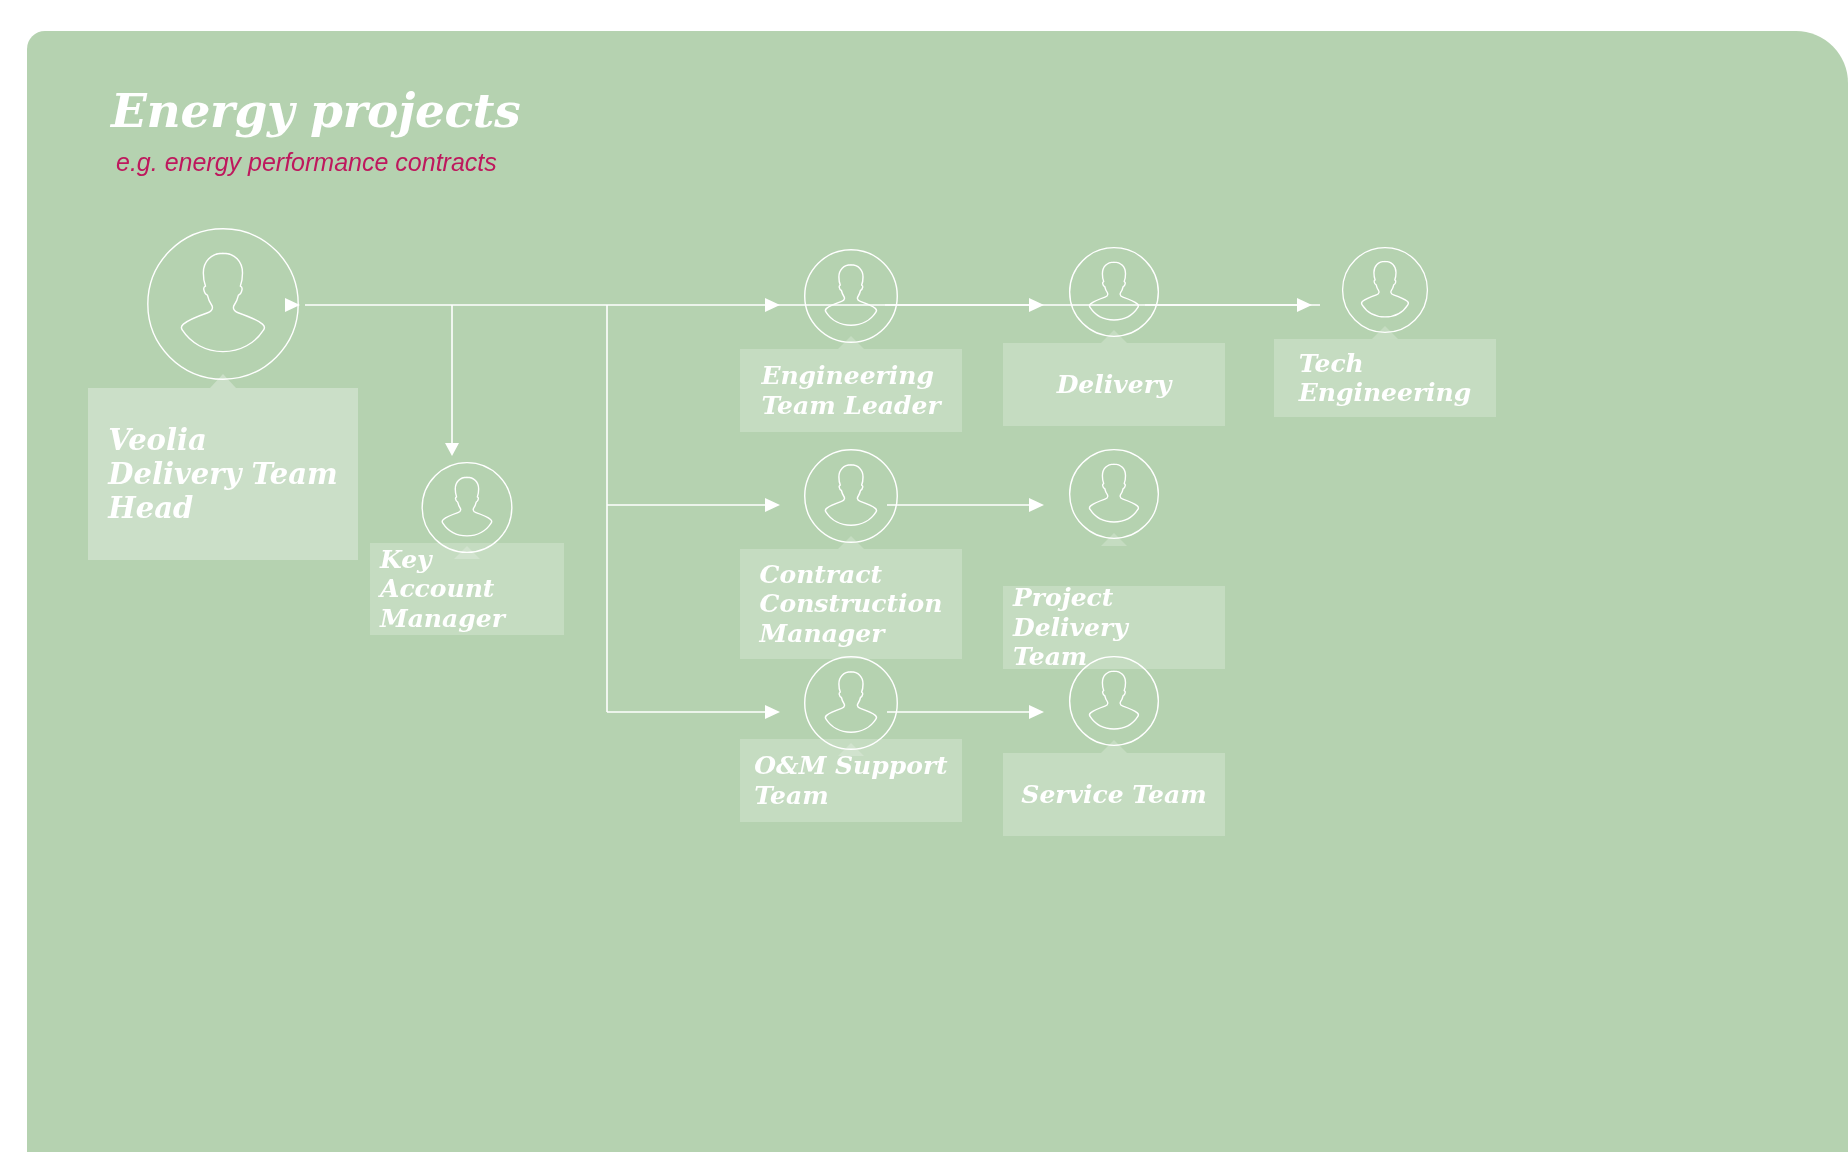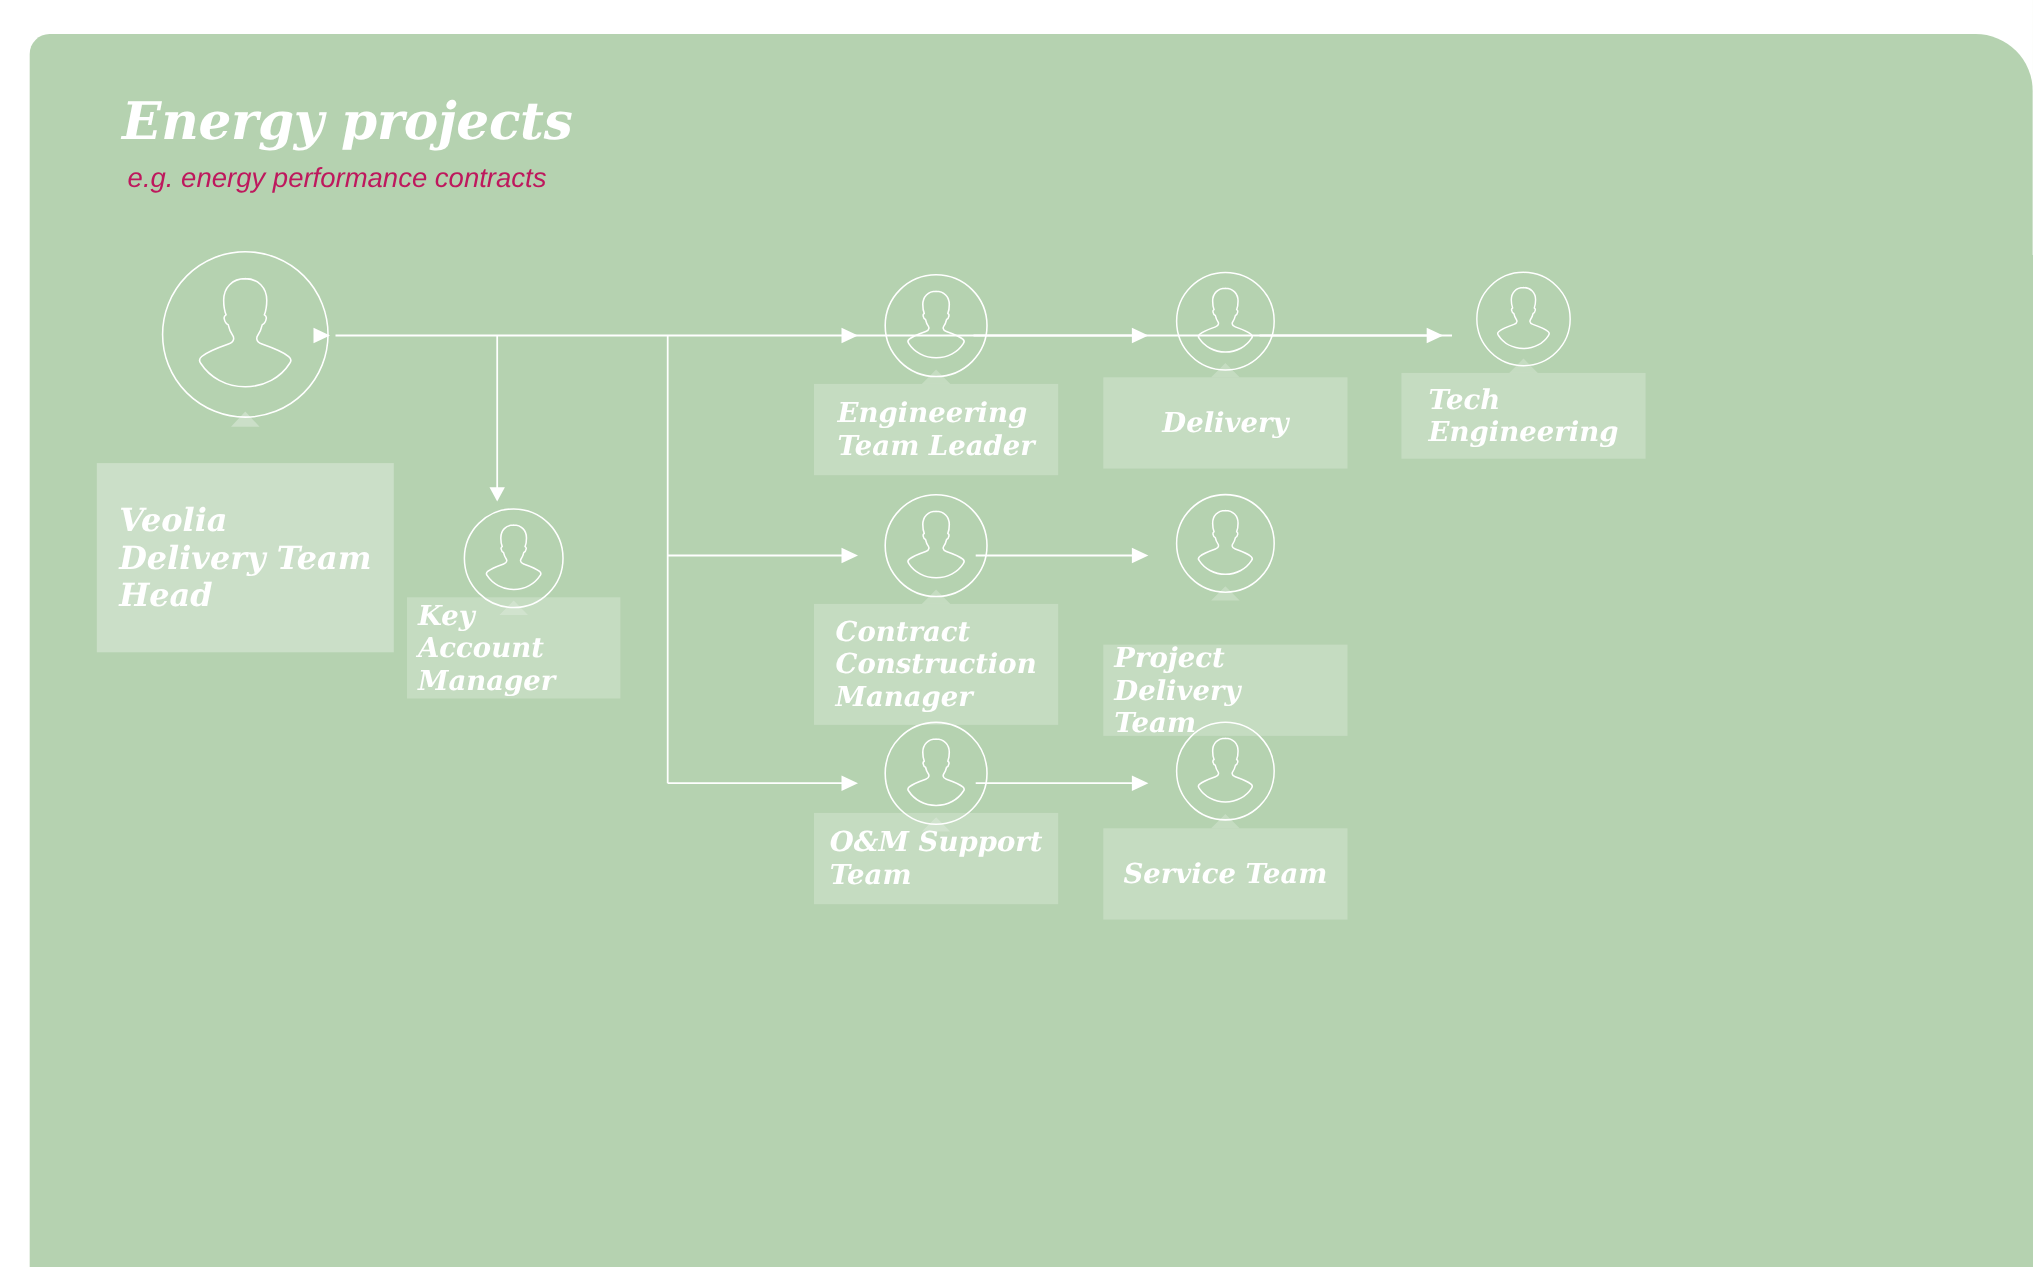--- a/index.html
+++ b/index.html
@@ -167,21 +167,21 @@
     </svg>
 
     <div class="node" id="node-root" style="left:61px; top:195px; width:270px;">
       <div class="avatar">
         <svg width="156" height="156" viewBox="0 0 100 100">
           <circle cx="50" cy="50" r="48.2" fill="none" stroke="#ffffff" stroke-width="0.9"></circle>
           <path fill="none" stroke="#ffffff" stroke-width="0.9" stroke-linejoin="round" d="M50 17.5c-7.6 0-12.6 5.2-12.6 12.6 0 3.4.5 6.3 1.4 8.5-.9.4-1.3 1.2-1.1 2.2.3 1.6 1.2 3.1 2.3 3.5.6 2.6 1.5 4.7 2.6 6.2.5.7.7 1.4.6 2.2-.2 1.4-1.3 2.3-3 2.9-6 2.1-12.2 4.4-15.6 7.3-1.3 1.1-1.6 2.6-.6 3.9C29.3 75.1 38.9 80.5 50 80.5s20.7-5.4 25.9-13.7c1-1.3.7-2.8-.6-3.9-3.4-2.9-9.6-5.2-15.6-7.3-1.7-.6-2.8-1.5-3-2.9-.1-.8.1-1.5.6-2.2 1.1-1.5 2-3.6 2.6-6.2 1.1-.4 2-1.9 2.3-3.5.2-1-.2-1.8-1.1-2.2.9-2.2 1.4-5.1 1.4-8.5 0-7.4-5-12.6-12.6-12.6z"></path>
         </svg>
       </div>
       <div class="notch" style="top:148px; border-bottom:14px solid rgba(255,255,255,0.30);"></div>
-      <div class="labelbox" style="top:162px; width:270px; height:172px;margin-top:33px;">
+      <div class="labelbox" style="top:162px; width:270px; height:172px;">
         <span class="txt" style="font-size:29px; white-space:pre-line;">Veolia
 Delivery Team
 Head</span>
       </div>
     </div>
 
     <div class="node" id="node-kam" style="left:343px; top:430px; width:194px;">
       <div class="avatar">
         <svg width="93" height="93" viewBox="0 0 100 100">
           <circle cx="50" cy="50" r="48.2" fill="none" stroke="#ffffff" stroke-width="1.5"></circle>

